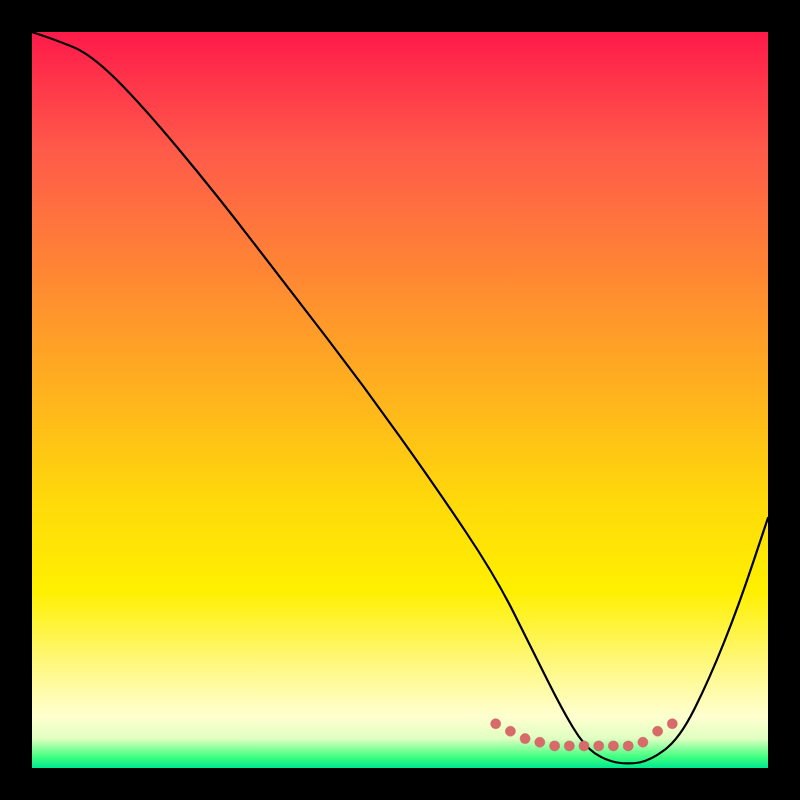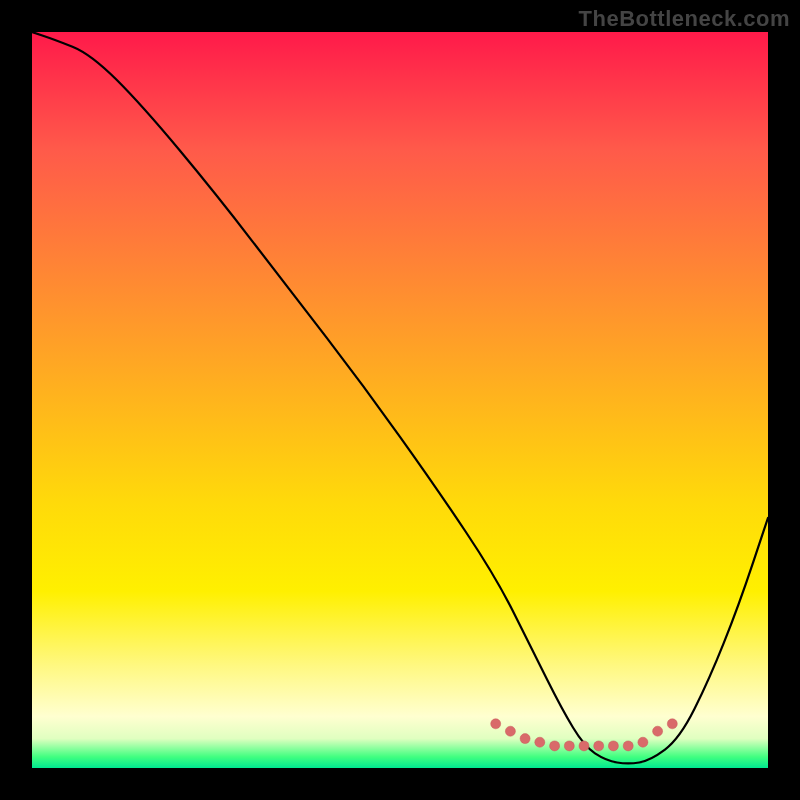--- a/index.html
+++ b/index.html
@@ -63,21 +63,20 @@
   .dot {
     fill: #d96a6a;
     stroke: #c85a5a;
     stroke-width: 0.5;
   }
 </style>
 </head>
 <body>
 
 <div class="chart-container">
-  <div class="watermark">TheBottleneck.com</div>
   <div class="plot-area">
     <div class="gradient-bg"></div>
     <svg class="curve" viewBox="0 0 736 736" preserveAspectRatio="none">
       <path id="main-curve" class="curve-path" d="M 0.0 0.0 Q 0.0 0.0 11.0 3.7 Q 22.1 7.4 40.5 14.7 Q 58.9 22.1 84.6 47.8 Q 110.4 73.6 147.2 117.8 Q 184.0 161.9 220.8 209.8 Q 257.6 257.6 294.4 305.4 Q 331.2 353.3 368.0 404.8 Q 404.8 456.3 434.2 500.5 Q 463.7 544.6 482.1 581.4 Q 500.5 618.2 515.2 647.7 Q 529.9 677.1 541.0 695.5 Q 552.0 713.9 563.0 721.3 Q 574.1 728.6 585.1 730.5 Q 596.2 732.3 607.2 730.5 Q 618.2 728.6 633.0 717.6 Q 647.7 706.6 662.4 677.1 Q 677.1 647.7 691.8 610.9 Q 706.6 574.1 721.3 529.9 T 736.0 485.8"></path>
       <g id="marker-group">
           <circle cx="463.7" cy="691.8" r="5" class="dot"></circle>
           <circle cx="478.4" cy="699.2" r="5" class="dot"></circle>
           <circle cx="493.1" cy="706.6" r="5" class="dot"></circle>
           <circle cx="507.8" cy="710.2" r="5" class="dot"></circle>
           <circle cx="522.6" cy="713.9" r="5" class="dot"></circle>

